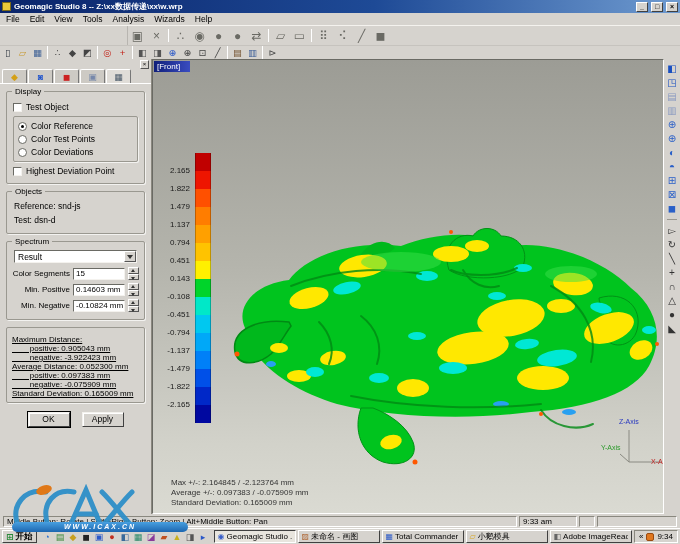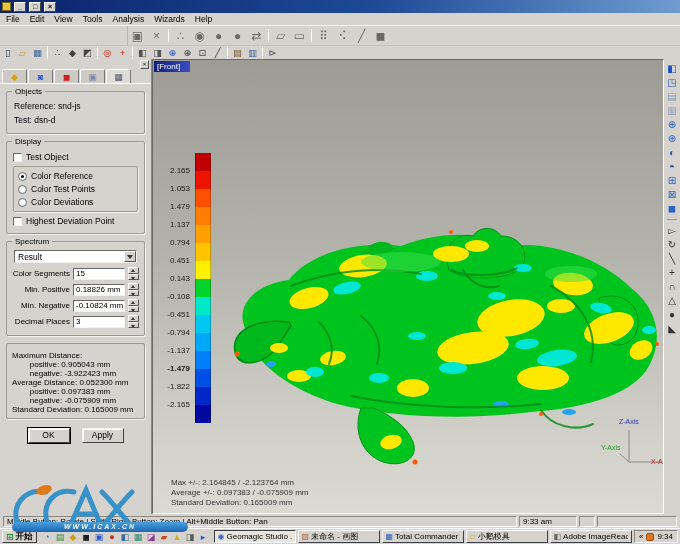--- a/index.html
+++ b/index.html
@@ -52,21 +52,21 @@
   .dd-btn::after{content:"";border:3px solid transparent;border-top:4px solid #333;margin-top:3px;}
   .spin-row{display:flex;align-items:center;margin:3px 0;gap:3px;height:13px;}
   .spin-label{flex:1;text-align:right;font-size:8px;white-space:nowrap;}
   .spin-input{width:52px;height:12px;background:#fff;border:1px solid;border-color:#6a6a64 #f4f2ee #f4f2ee #6a6a64;
     font-size:8px;padding-left:2px;line-height:10px;flex:none;overflow:hidden;white-space:nowrap;}
   .spinner{width:11px;height:13px;display:flex;flex-direction:column;flex:none;}
   .spin-btn{flex:1;background:#d6d3ce;border:1px solid;border-color:#fff #555 #555 #fff;position:relative;}
   .spin-btn::after{content:"";position:absolute;left:2px;border-left:2.5px solid transparent;border-right:2.5px solid transparent;}
   .spin-btn.up::after{top:1px;border-bottom:3px solid #333;}
   .spin-btn.down::after{top:2px;border-top:3px solid #333;}
-  .stat-line{font-size:8px;line-height:9px;white-space:pre;}
+  .stat-line{font-size:8px;line-height:9px;white-space:pre;text-decoration:underline;}
   .btn-row{display:flex;justify-content:center;gap:12px;margin-top:9px;}
   .btn{width:42px;height:15px;background:#d6d3ce;border:1px solid;border-color:#f4f2ee #404040 #404040 #f4f2ee;
     box-shadow:inset 1px 1px 0 #fff;font-size:8.5px;text-align:center;line-height:13px;}
   .btn.default{outline:1px solid #000;}
   
   .viewport{flex:1;position:relative;overflow:hidden;border:1px solid;border-color:#6a6a64 #fff #fff #6a6a64;
     background:linear-gradient(180deg,#9c9c95 0%,#b4b4ac 45%,#d2d2ca 85%,#dadad2 100%);}
   .view-label{position:absolute;top:1px;left:1px;background:linear-gradient(90deg,#101f7a,#3a4cc0);
     color:#fff;font-size:8px;padding:1px 10px 1px 3px;}
   .legend-bar{position:absolute;left:42px;top:93px;width:16px;}
@@ -110,20 +110,21 @@
     background:linear-gradient(180deg,#48a0e0,#1c66b0);color:#fff;font-size:7px;font-weight:bold;font-style:italic;
     letter-spacing:2px;text-align:center;line-height:10px;}
 </style>
 </head>
 <body>
 
 <div class="window">
 
   <div class="titlebar">
     <div class="app-icon"></div>
+    <div class="tb-title">Geomagic Studio 8 -- Z:\xx数据传递\xx\w.wrp</div>
     <div class="win-btn">_</div>
     <div class="win-btn">□</div>
     <div class="win-btn">×</div>
   </div>
 
   <div class="menubar" id="menubar">
       <span class="menu-item">File</span>
       <span class="menu-item">Edit</span>
       <span class="menu-item">View</span>
       <span class="menu-item">Tools</span>
@@ -192,26 +193,20 @@
           <div class="panel-tab">
             <span style="color: rgb(204, 34, 34);">◼</span>
           </div>
           <div class="panel-tab">
             <span style="color: rgb(119, 136, 170);">▣</span>
           </div>
           <div class="panel-tab active">
             <span style="color: rgb(74, 90, 106);">▦</span>
           </div>
         </div>
-
-      <div class="groupbox">
-        <div class="gb-legend">Objects</div>
-        <div class="obj-line">Reference: snd-js</div>
-        <div class="obj-line">Test: dsn-d</div>
-      </div>
 
       <div class="groupbox">
         <div class="gb-legend">Display</div>
         <div class="check-row">
           <div class="checkbox"></div>
           <span>Test Object</span>
         </div>
         <div class="radio-box" id="radio-box">
             <div class="check-row">
               <div class="radio sel"></div>
@@ -226,58 +221,56 @@
               <span>Color Deviations</span>
             </div>
           </div>
         <div class="check-row">
           <div class="checkbox"></div>
           <span>Highest Deviation Point</span>
         </div>
       </div>
 
       <div class="groupbox">
+        <div class="gb-legend">Objects</div>
+        <div class="obj-line">Reference: snd-js</div>
+        <div class="obj-line">Test: dsn-d</div>
+      </div>
+
+      <div class="groupbox">
         <div class="gb-legend">Spectrum</div>
         <div class="dropdown">
           <div class="dd-text">Result</div>
           <div class="dd-btn"></div>
         </div>
         <div id="spin-fields">
             <div class="spin-row">
               <div class="spin-label">Color Segments</div>
               <div class="spin-input">15</div>
               <div class="spinner">
                 <div class="spin-btn up"></div>
                 <div class="spin-btn down"></div>
               </div>
             </div>
             <div class="spin-row">
               <div class="spin-label">Min. Positive</div>
-              <div class="spin-input">0.18826 mm</div>
+              <div class="spin-input">0.14603 mm</div>
               <div class="spinner">
                 <div class="spin-btn up"></div>
                 <div class="spin-btn down"></div>
               </div>
             </div>
             <div class="spin-row">
               <div class="spin-label">Min. Negative</div>
               <div class="spin-input">-0.10824 mm</div>
               <div class="spinner">
                 <div class="spin-btn up"></div>
                 <div class="spin-btn down"></div>
               </div>
             </div>
-            <div class="spin-row">
-              <div class="spin-label">Decimal Places</div>
-              <div class="spin-input">3</div>
-              <div class="spinner">
-                <div class="spin-btn up"></div>
-                <div class="spin-btn down"></div>
-              </div>
-            </div>
           </div>
       </div>
 
       <div class="groupbox">
         <div id="stats-lines">
             <div class="stat-line">Maximum Distance:</div>
             <div class="stat-line">        positive: 0.905043 mm</div>
             <div class="stat-line">        negative: -3.922423 mm</div>
             <div class="stat-line">Average Distance: 0.052300 mm</div>
             <div class="stat-line">        positive: 0.097383 mm</div>
@@ -290,31 +283,31 @@
         <div class="btn default">OK</div>
         <div class="btn">Apply</div>
       </div>
     </div>
 
     <div class="viewport">
       <div class="view-label">[Front]</div>
 
       <div class="legend-labels" id="legend-labels">
           <div class="legend-lab" style="top: 13px;">2.165</div>
-          <div class="legend-lab" style="top: 31px;">1.053</div>
+          <div class="legend-lab" style="top: 31px;">1.822</div>
           <div class="legend-lab" style="top: 49px;">1.479</div>
           <div class="legend-lab" style="top: 67px;">1.137</div>
           <div class="legend-lab" style="top: 85px;">0.794</div>
           <div class="legend-lab" style="top: 103px;">0.451</div>
           <div class="legend-lab" style="top: 121px;">0.143</div>
           <div class="legend-lab" style="top: 139px;">-0.108</div>
           <div class="legend-lab" style="top: 157px;">-0.451</div>
           <div class="legend-lab" style="top: 175px;">-0.794</div>
           <div class="legend-lab" style="top: 193px;">-1.137</div>
-          <div class="legend-lab" style="top: 211px; font-weight: bold;">-1.479</div>
+          <div class="legend-lab" style="top: 211px;">-1.479</div>
           <div class="legend-lab" style="top: 229px;">-1.822</div>
           <div class="legend-lab" style="top: 247px;">-2.165</div>
         </div>
       <div class="legend-bar" id="legend-bar">
           <div class="legend-seg" style="background: rgb(192, 0, 0);"></div>
           <div class="legend-seg" style="background: rgb(238, 21, 0);"></div>
           <div class="legend-seg" style="background: rgb(255, 80, 0);"></div>
           <div class="legend-seg" style="background: rgb(255, 125, 0);"></div>
           <div class="legend-seg" style="background: rgb(255, 160, 0);"></div>
           <div class="legend-seg" style="background: rgb(255, 195, 0);"></div>

